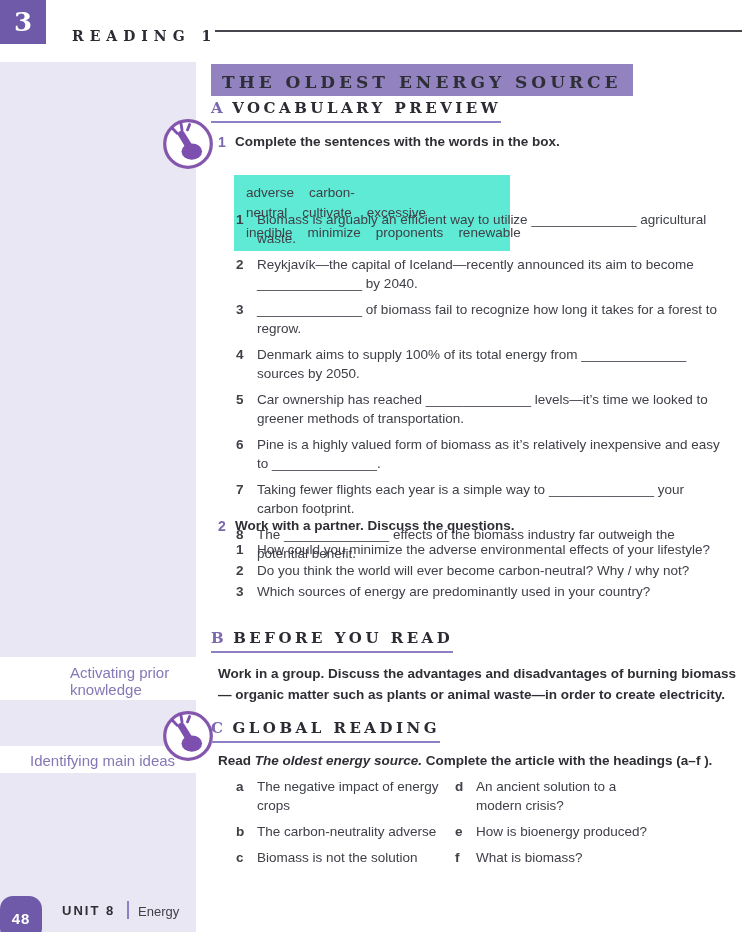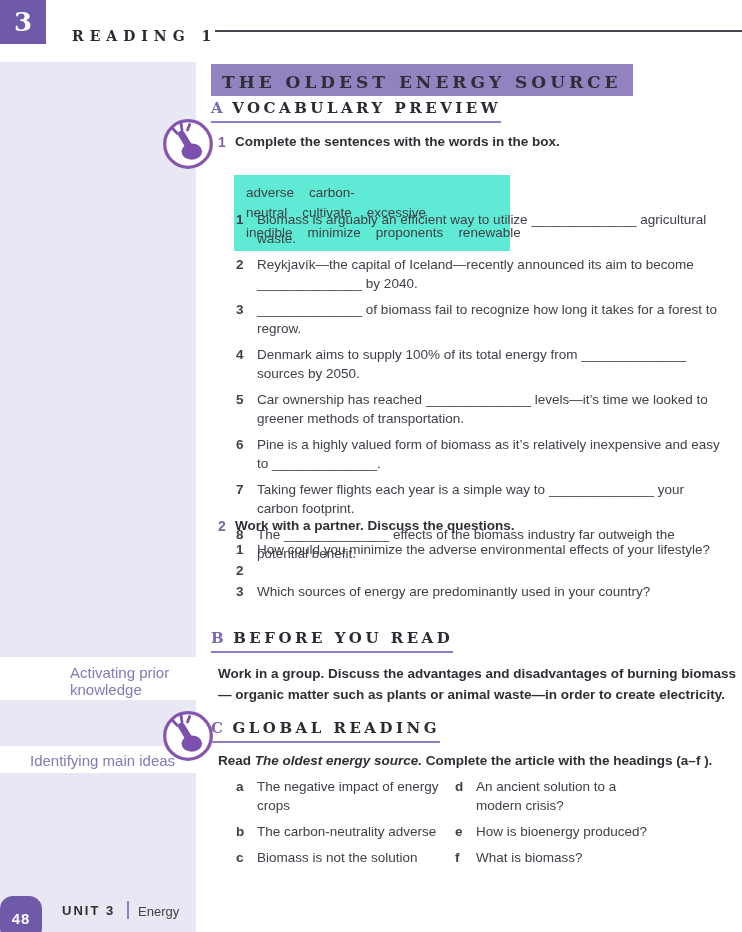--- a/index.html
+++ b/index.html
@@ -188,20 +188,21 @@
       <span class="ex-instr">Work with a partner. Discuss the questions.</span>
     </div>
 
     <div class="q-list">
       <div class="q-item">
         <span class="q-num">1</span>
         <span>How could you minimize the adverse environmental effects of your lifestyle?</span>
       </div>
       <div class="q-item">
         <span class="q-num">2</span>
+        <span>Do you think the world will ever become carbon-neutral? Why / why not?</span>
       </div>
       <div class="q-item">
         <span class="q-num">3</span>
         <span>Which sources of energy are predominantly used in your country?</span>
       </div>
     </div>
 
     <div class="section-head head-b">
       <span class="section-letter">B</span><span>BEFORE YOU READ</span>
     </div>
@@ -245,17 +246,17 @@
           <span class="h-text">What is biomass?</span>
         </div>
       </div>
     </div>
 
   </div>
 
   <div class="page-num-box">
     <span>48</span>
   </div>
-  <div class="footer-unit">UNIT 3</div>
+  <div class="footer-unit">UNIT 8</div>
   <div class="footer-divider"></div>
   <div class="footer-topic">Energy</div>
 
 </div>
 
 </body></html>

